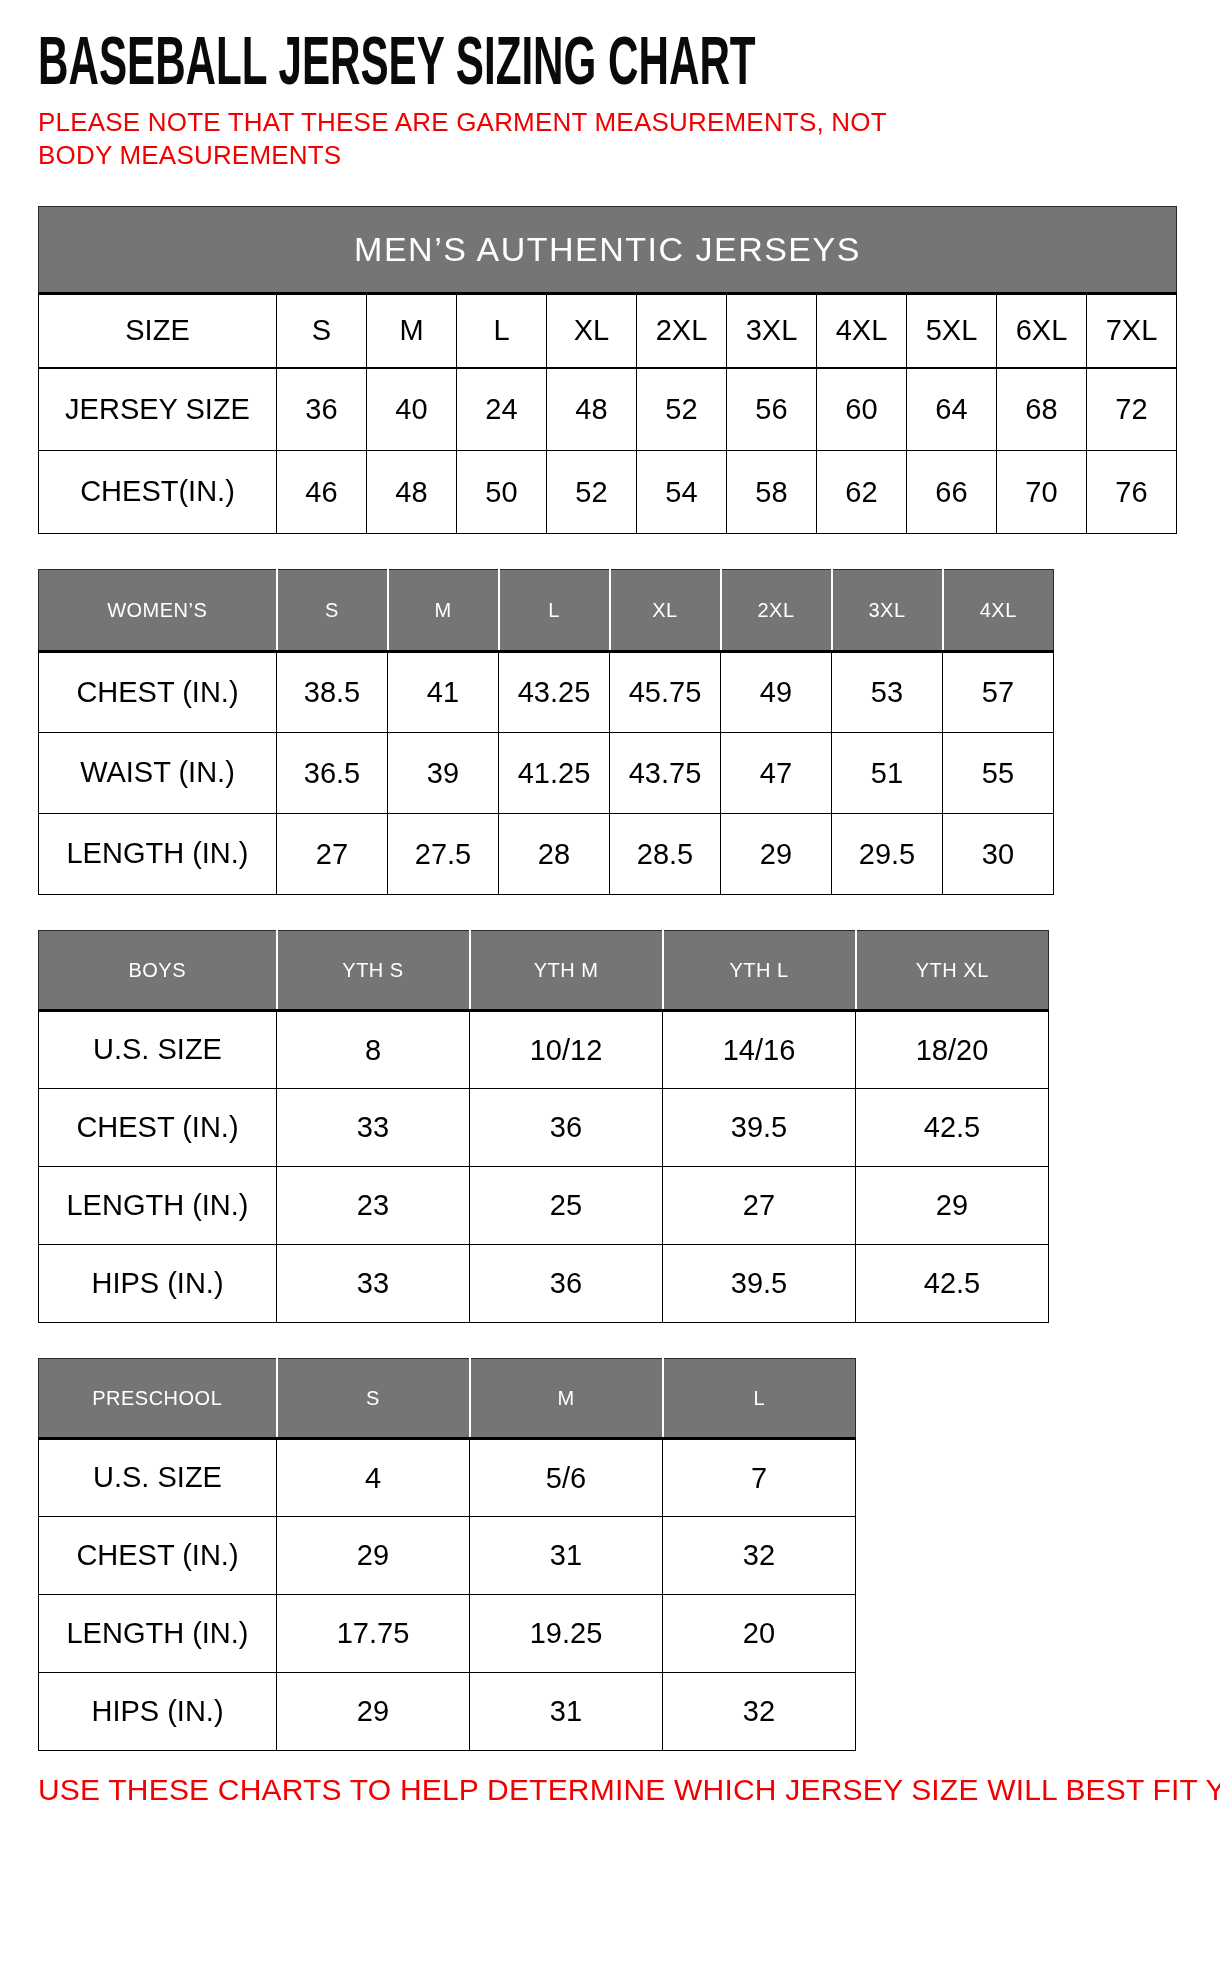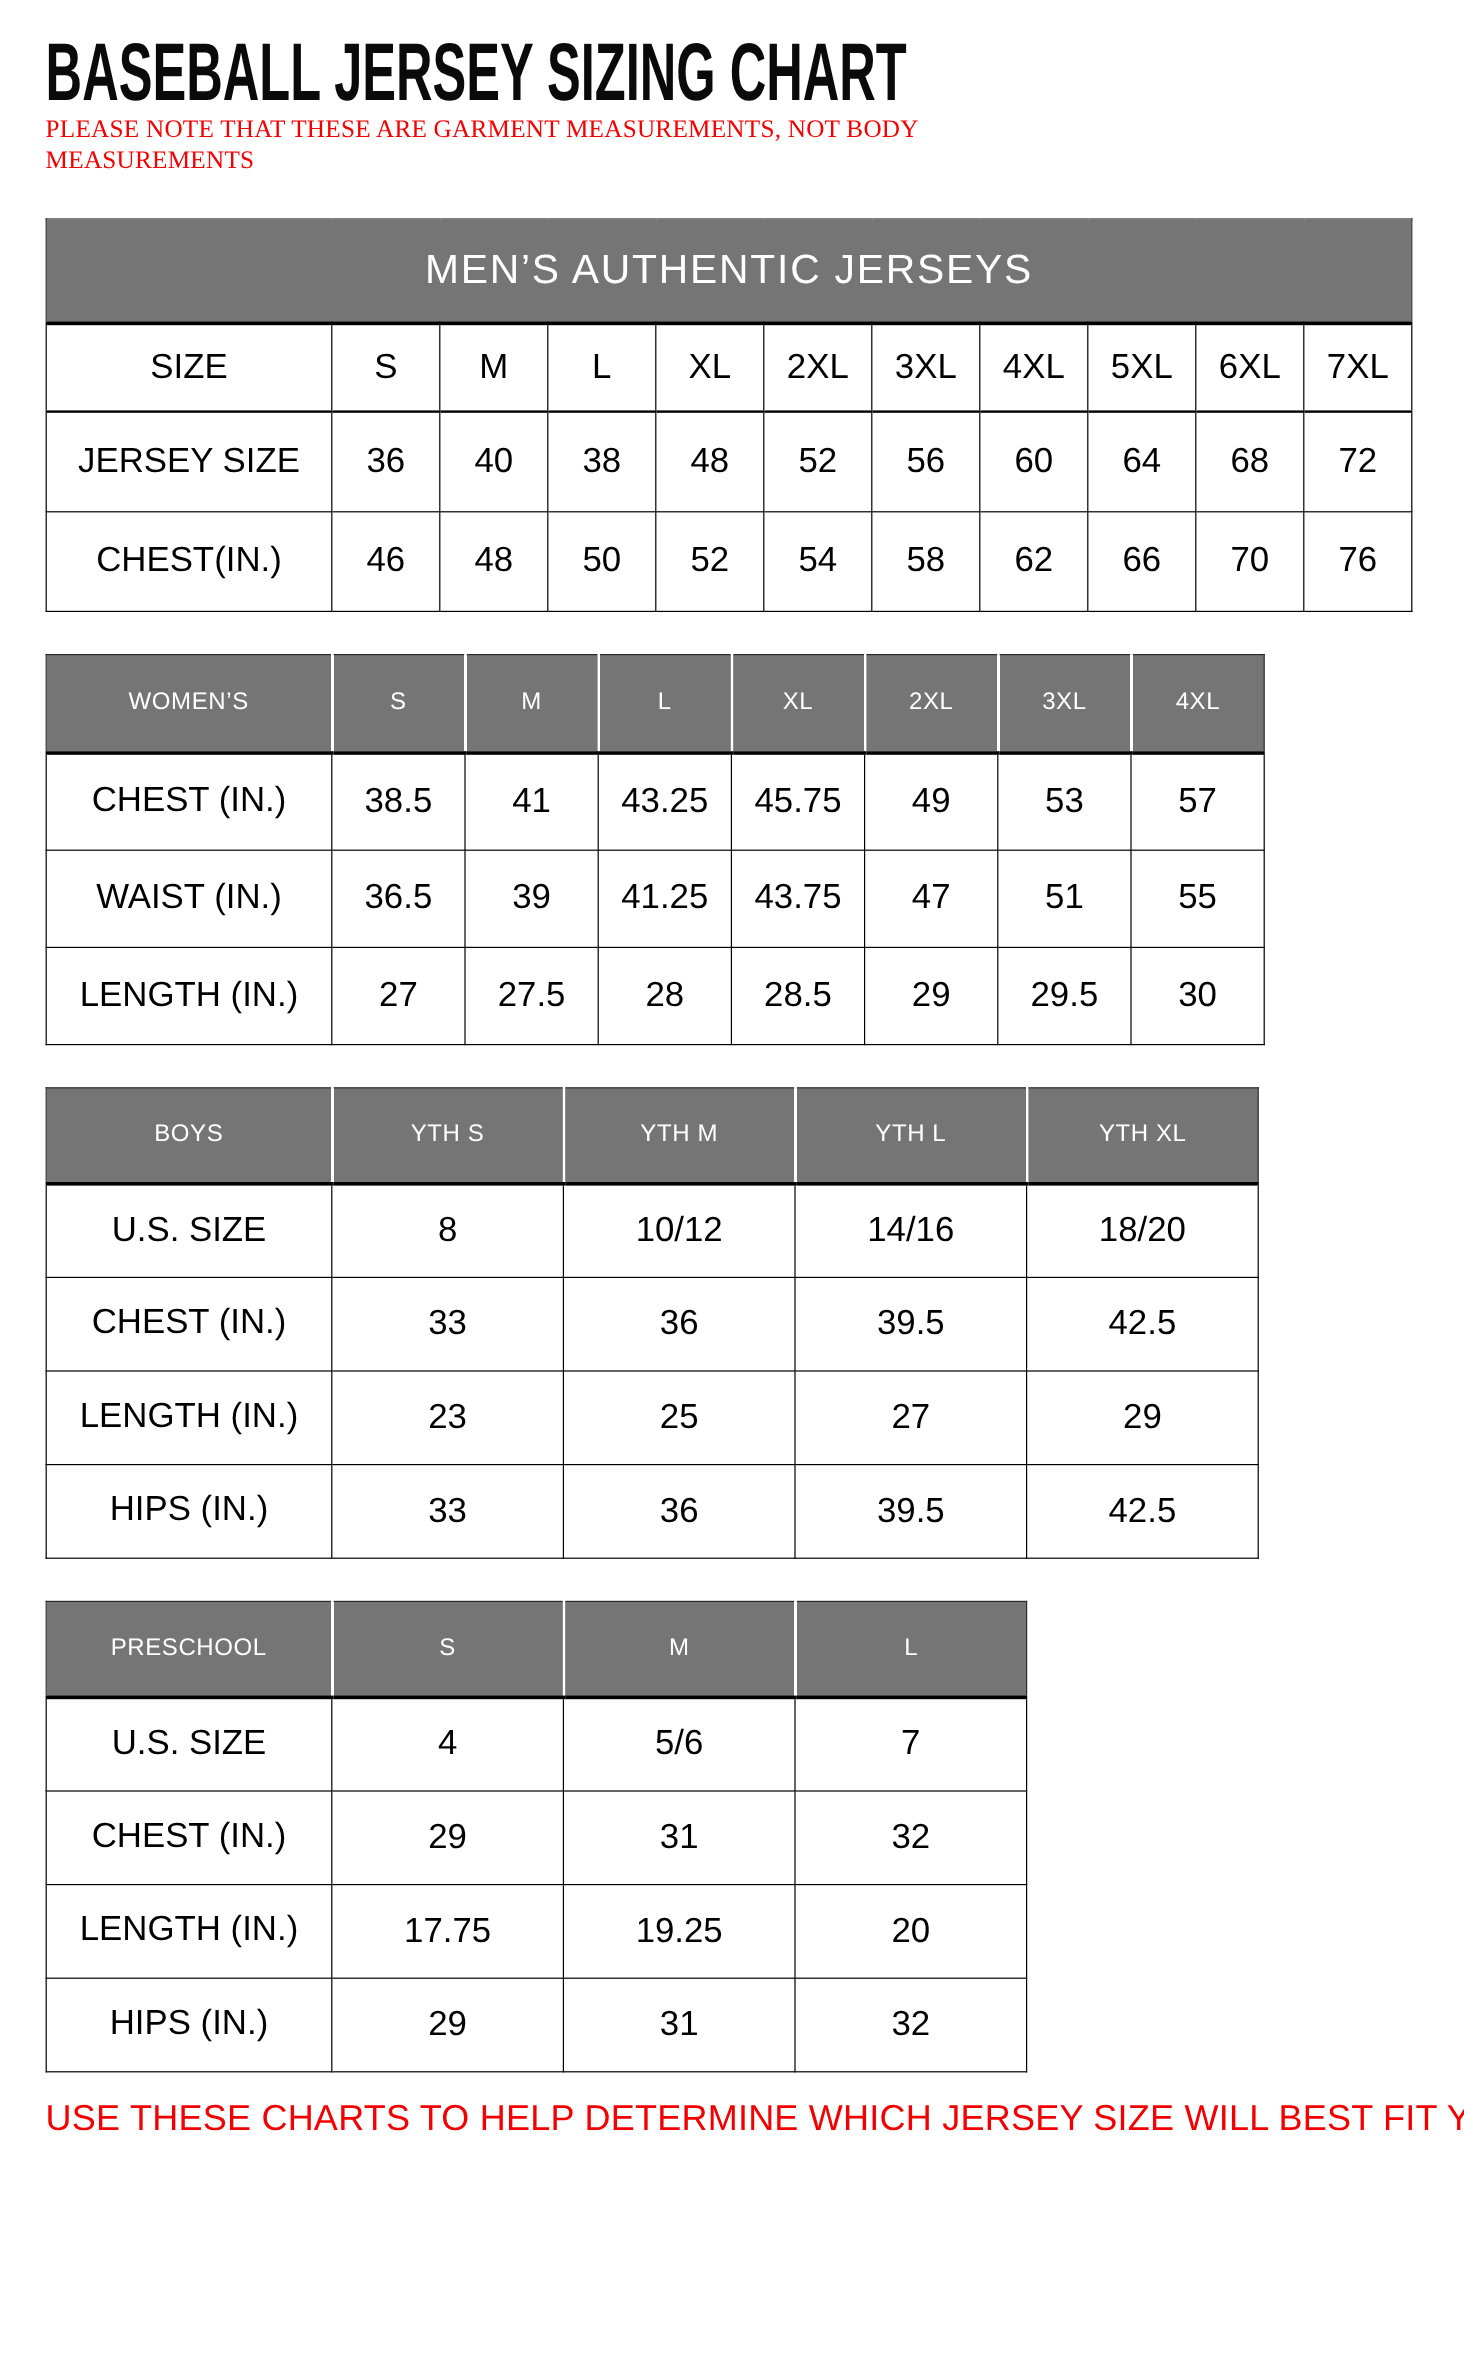--- a/index.html
+++ b/index.html
@@ -21,26 +21,26 @@
     font-size:68px;
     font-weight:bold;
     letter-spacing:0px;
     line-height:1.0;
     transform:scaleX(0.62);
     transform-origin:left center;
     white-space:nowrap;
     color:#0a0a0a;
   }
   .note{
+    margin-top:12px;
     max-width:900px;
-    font-size:21px;
+    font-size:26px;
     line-height:1.25;
     color:var(--red);
     letter-spacing:0.2px;
-    font-family:Liberation Serif, serif;
   }
   .footer-note{
     margin-top:22px;
     font-size:30px;
     color:var(--red);
     white-space:nowrap;
     letter-spacing:0.2px;
   }
   table.tbl{
     border-collapse:collapse;
@@ -135,21 +135,21 @@
           <td class="value-cell">3XL</td>
           <td class="value-cell">4XL</td>
           <td class="value-cell">5XL</td>
           <td class="value-cell">6XL</td>
           <td class="value-cell">7XL</td>
         </tr>
         <tr>
           <td class="row-label-cell">JERSEY SIZE</td>
           <td class="value-cell">36</td>
           <td class="value-cell">40</td>
-          <td class="value-cell">38</td>
+          <td class="value-cell">24</td>
           <td class="value-cell">48</td>
           <td class="value-cell">52</td>
           <td class="value-cell">56</td>
           <td class="value-cell">60</td>
           <td class="value-cell">64</td>
           <td class="value-cell">68</td>
           <td class="value-cell">72</td>
         </tr>
         <tr>
           <td class="row-label-cell">CHEST(IN.)</td>

